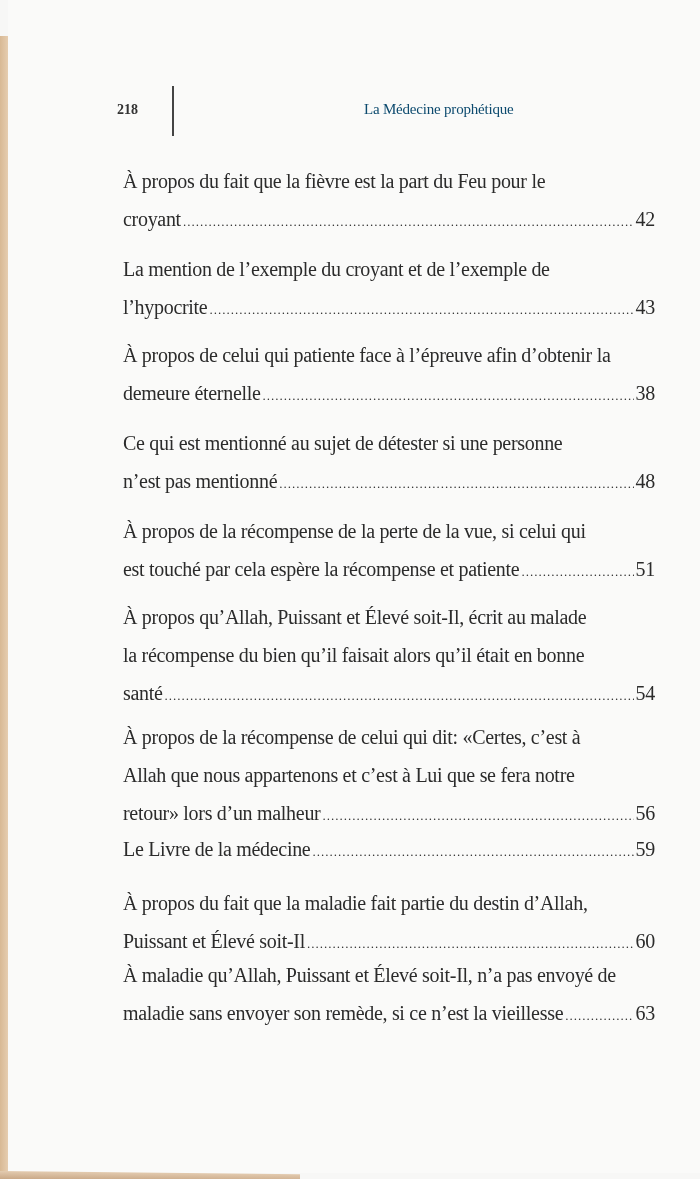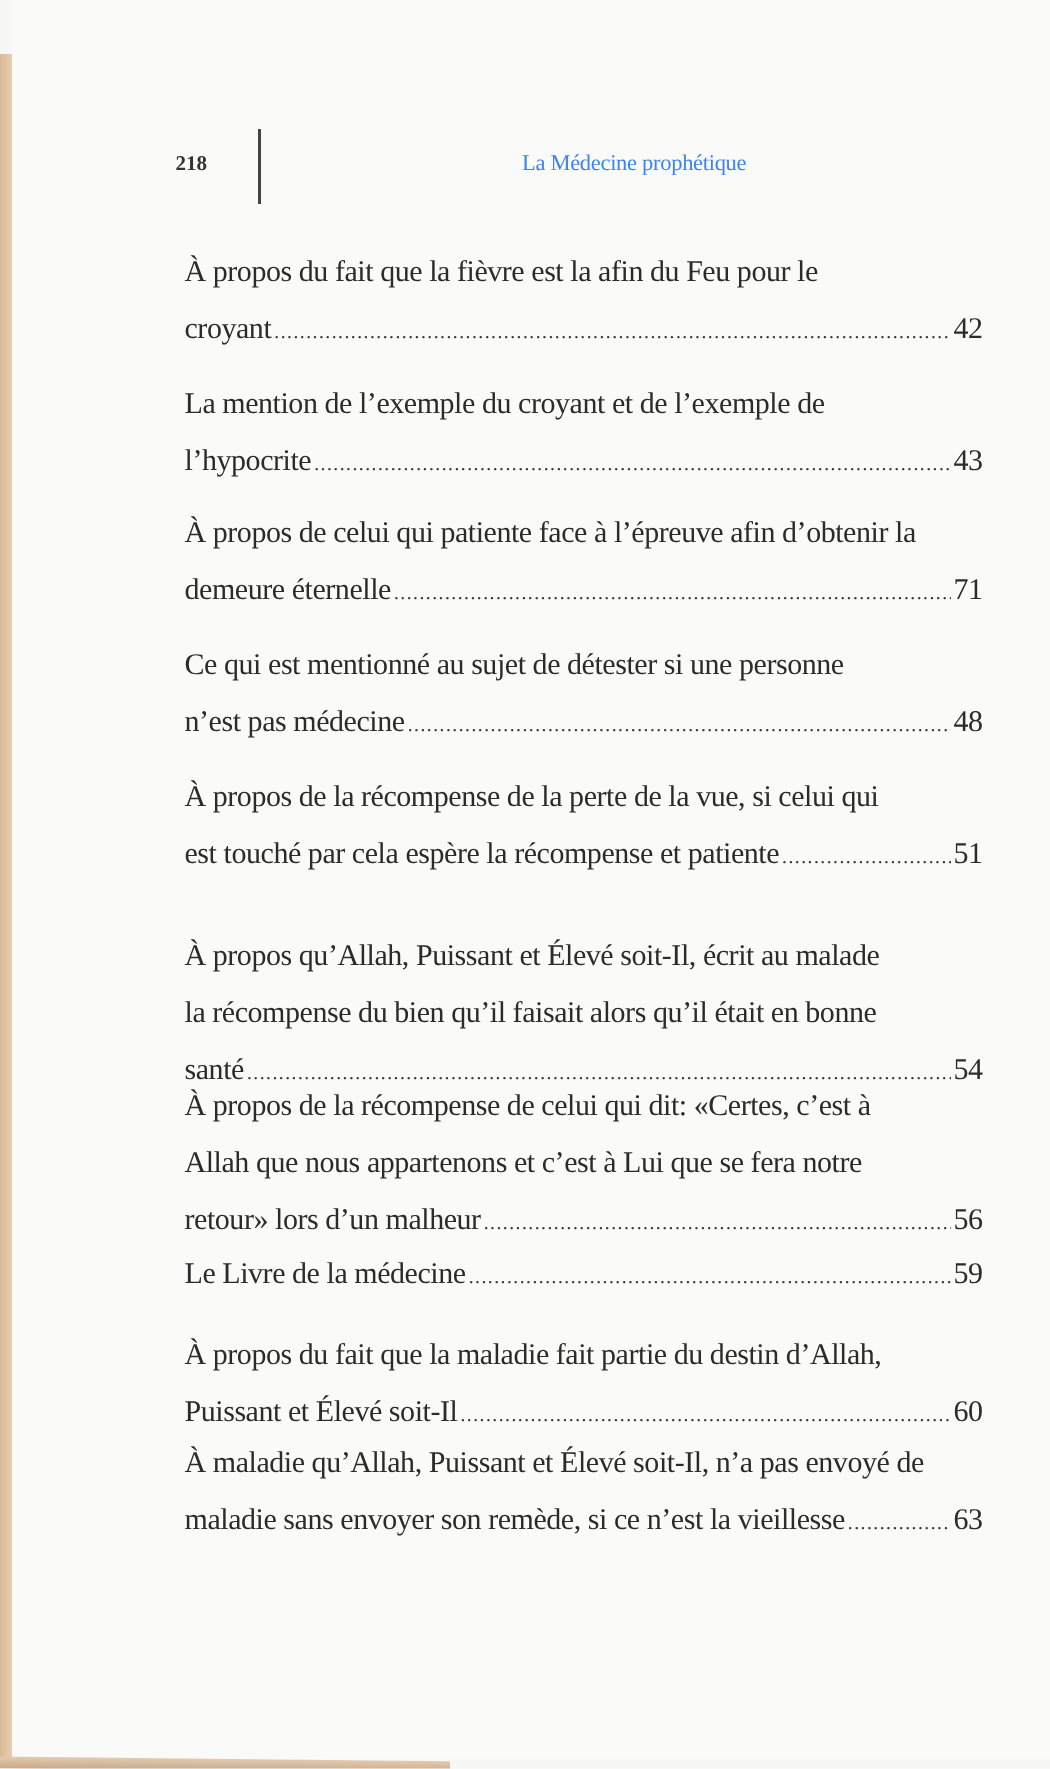--- a/index.html
+++ b/index.html
@@ -24,21 +24,21 @@
     padding-left: 26px;
   }
   .header { position: absolute; top: 84px; left: 0; width: 700px; height: 54px; }
   .page-number {
     position: absolute; left: 109px; top: 18px; font-size: 14px; font-weight: bold; color: #333;
   }
   .header-rule {
     position: absolute; left: 164px; top: 2px; width: 2px; height: 50px; background: #444;
   }
   .running-title {
-    position: absolute; left: 340px; top: 17px; font-size: 15px; color: #3b82f6;
+    position: absolute; left: 356px; top: 17px; font-size: 15px; color: #0c4a6e;
     letter-spacing: -0.2px;
   }
   .toc { position: absolute; left: 115px; top: 162px; width: 532px; }
   .toc-entry { margin: 0; font-size: 20px; line-height: 38px; letter-spacing: -0.3px; }
   .toc-entry .line { display: block; white-space: nowrap; }
   .toc-entry .last { display: flex; align-items: baseline; justify-content: flex-end; }
   .toc-entry .last .txt { white-space: nowrap; }
   .toc-entry .dots {
     flex: 1; overflow: hidden; white-space: nowrap; margin: 0 2px;
     font-size: 13px; letter-spacing: 1px; color: #333;
@@ -55,60 +55,60 @@
 <div class="page">
 
   <div class="header">
     <span class="page-number">218</span>
     <span class="header-rule"></span>
     <span class="running-title">La Médecine prophétique</span>
   </div>
 
   <div class="toc" id="toc">
       <div class="toc-entry" style="position: absolute; left: 0px; right: 0px; top: 0px;">
-        <span class="line">À propos du fait que la fièvre est la afin du Feu pour le</span>
+        <span class="line">À propos du fait que la fièvre est la part du Feu pour le</span>
         <span class="line last">
           <span class="txt">croyant</span>
           <span class="dots"></span>
           <span class="pg">42</span>
         </span>
       </div>
       <div class="toc-entry" style="position: absolute; left: 0px; right: 0px; top: 88px;">
         <span class="line">La mention de l’exemple du  croyant et de l’exemple de</span>
         <span class="line last">
           <span class="txt">l’hypocrite</span>
           <span class="dots"></span>
           <span class="pg">43</span>
         </span>
       </div>
       <div class="toc-entry" style="position: absolute; left: 0px; right: 0px; top: 174px;">
         <span class="line">À propos de celui qui patiente face à  l’épreuve afin d’obtenir la</span>
         <span class="line last">
           <span class="txt">demeure éternelle</span>
           <span class="dots"></span>
-          <span class="pg">71</span>
+          <span class="pg">38</span>
         </span>
       </div>
       <div class="toc-entry" style="position: absolute; left: 0px; right: 0px; top: 262px;">
         <span class="line">Ce qui est mentionné au sujet de détester si une personne</span>
         <span class="line last">
-          <span class="txt">n’est pas médecine</span>
+          <span class="txt">n’est pas mentionné</span>
           <span class="dots"></span>
           <span class="pg">48</span>
         </span>
       </div>
       <div class="toc-entry" style="position: absolute; left: 0px; right: 0px; top: 350px;">
         <span class="line">À propos de la récompense de la perte de la vue, si celui qui</span>
         <span class="line last">
           <span class="txt">est touché  par cela espère la récompense et patiente</span>
           <span class="dots"></span>
           <span class="pg">51</span>
         </span>
       </div>
-      <div class="toc-entry" style="position: absolute; left: 0px; right: 0px; top: 436px; margin-top: 20px;">
+      <div class="toc-entry" style="position: absolute; left: 0px; right: 0px; top: 436px;">
         <span class="line">À propos qu’Allah, Puissant et Élevé soit-Il, écrit au malade</span>
         <span class="line">la récompense du bien qu’il faisait alors qu’il était en bonne</span>
         <span class="line last">
           <span class="txt">santé</span>
           <span class="dots"></span>
           <span class="pg">54</span>
         </span>
       </div>
       <div class="toc-entry" style="position: absolute; left: 0px; right: 0px; top: 556px;">
         <span class="line">À propos de la récompense de celui qui dit: «Certes, c’est à</span>

